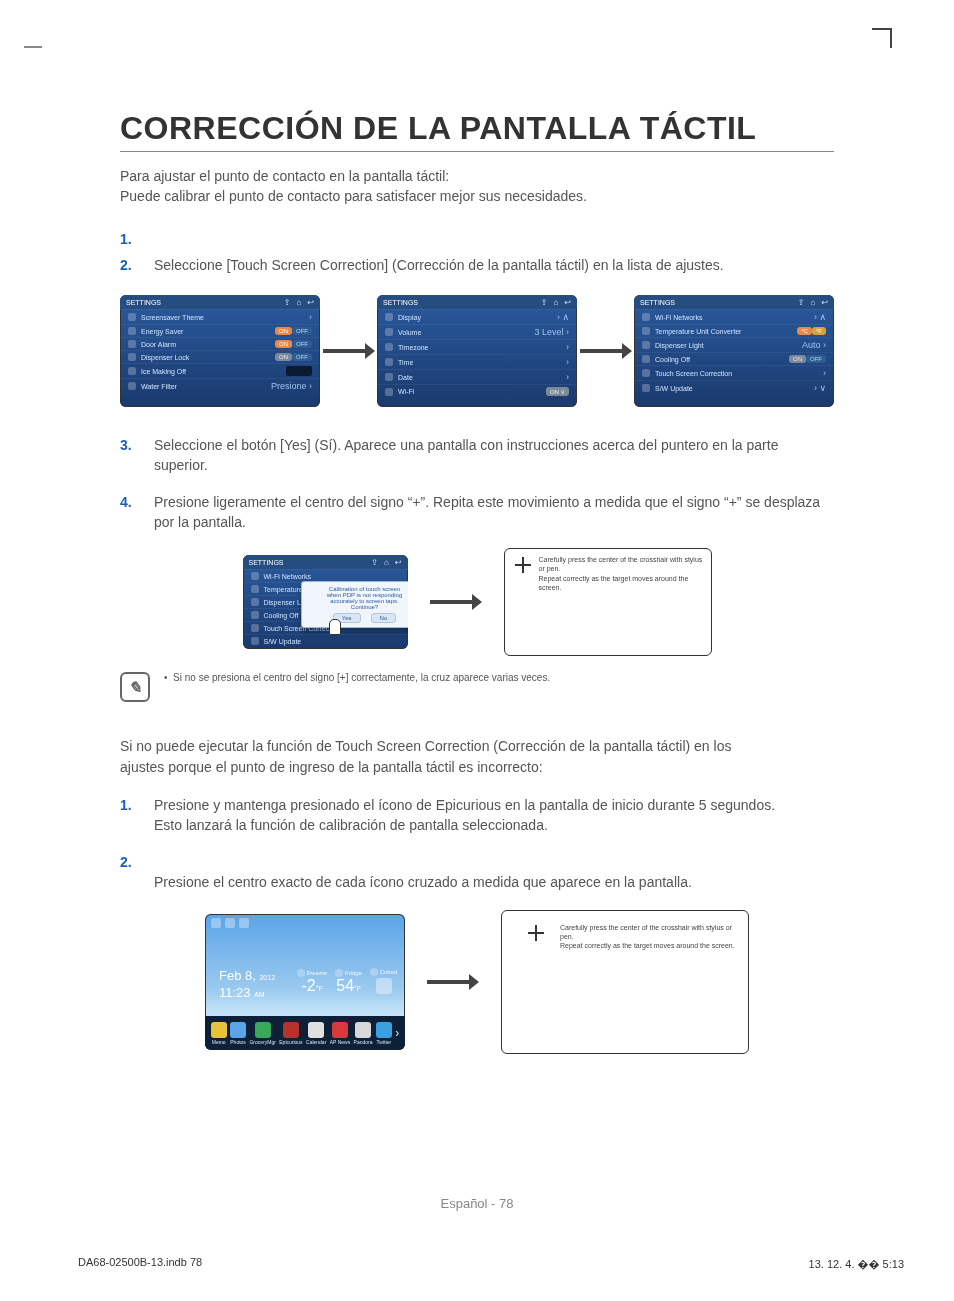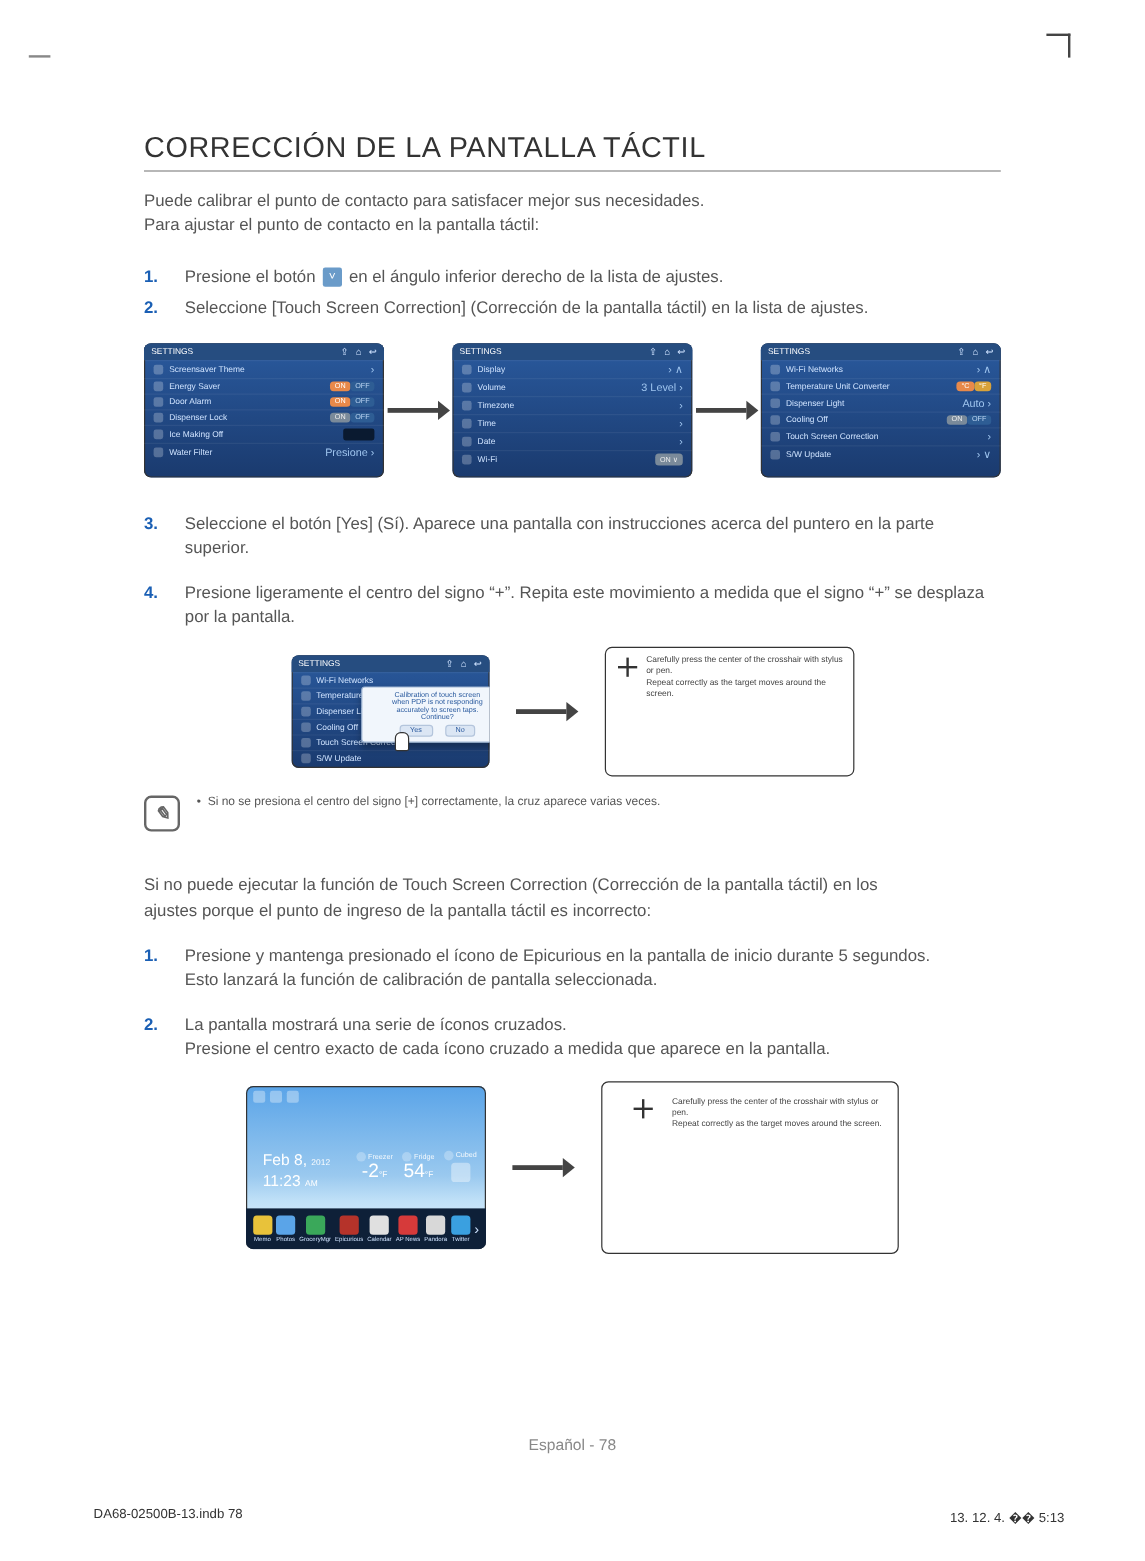--- a/index.html
+++ b/index.html
@@ -1,19 +1,19 @@
 <!DOCTYPE html>
 <html><head>
 <meta charset="utf-8">
 <style>
   html,body{margin:0;padding:0;background:#fff;font-family:Arial,Helvetica,sans-serif;color:#444}
   .page{width:954px;height:1301px;position:relative;box-sizing:border-box;padding:110px 120px 0 120px}
   .crop-tr{position:absolute;top:28px;right:62px;width:18px;height:18px;border-top:2px solid #444;border-right:2px solid #444}
   .crop-tl{position:absolute;top:28px;left:24px;width:18px;height:18px;border-bottom:2px solid #888}
-  h1{font-size:24px;font-weight:400;color:#333;margin:0 0 4px 0;letter-spacing:.5px}
+  h1{font-size:32px;font-weight:700;color:#333;margin:0 0 4px 0;letter-spacing:.5px}
   .rule{border:0;border-top:1px solid #888;margin:0 0 14px 0}
   .intro{font-size:14px;line-height:1.45;color:#555;margin-bottom:22px}
   ol{margin:0;padding-left:0;list-style:none}
   ol>li{display:flex;gap:18px;font-size:14px;line-height:1.45;color:#555;margin-bottom:6px}
   ol>li .num{color:#1a5fb4;font-weight:700;min-width:16px}
   .inline-btn{display:inline-flex;align-items:center;justify-content:center;width:16px;height:16px;background:#6a9bc9;color:#fff;font-size:10px;border-radius:2px;vertical-align:middle;margin:0 2px}
   .shots{display:flex;align-items:center;justify-content:space-between;margin:20px 0 28px 0}
   .arrow{width:52px;height:12px;position:relative}
   .arrow::before{content:"";position:absolute;top:4px;left:0;right:10px;height:4px;background:#444}
   .arrow::after{content:"";position:absolute;right:0;top:-2px;border-left:10px solid #444;border-top:8px solid transparent;border-bottom:8px solid transparent}
@@ -50,46 +50,41 @@
   .home-panel .dt .big{font-size:13px}
   .home-panel .mid{position:absolute;left:92px;top:54px;display:flex;gap:8px;align-items:center}
   .home-panel .mid .t{font-size:16px;font-weight:300}
   .home-panel .mid .lbl2{font-size:6px;opacity:.9}
   .home-panel .mid .circ{width:18px;height:18px;background:rgba(255,255,255,.3);border-radius:50%}
   .dock{position:absolute;left:0;right:0;bottom:0;height:34px;background:#0e2038;display:flex;align-items:center;justify-content:space-around;padding:0 4px}
   .dock .app{display:flex;flex-direction:column;align-items:center;gap:1px}
   .dock .app .ico{width:16px;height:16px;border-radius:3px}
   .dock .app .al{font-size:5px;color:#cfe3ff}
   .section-foot{position:absolute;left:0;right:0;bottom:90px;text-align:center;font-size:13px;color:#888}
-  .print-foot{position:absolute;left:78px;right:67px;bottom:30px;display:flex;justify-content:space-between;font-size:11px;color:#333}
+  .print-foot{position:absolute;left:78px;right:50px;bottom:30px;display:flex;justify-content:space-between;font-size:11px;color:#333}
   .shots3{display:flex;align-items:center;justify-content:center;gap:22px;margin:18px 0}
 </style>
 </head>
 <body>
 
 <div class="page">
   <span class="crop-tr"></span>
   <span class="crop-tl"></span>
 
   <h1>CORRECCIÓN DE LA PANTALLA TÁCTIL</h1>
   <hr class="rule">
 
   <div class="intro">
+    <div>Para ajustar el punto de contacto en la pantalla táctil:</div>
     <div>Puede calibrar el punto de contacto para satisfacer mejor sus necesidades.</div>
-    <div>Para ajustar el punto de contacto en la pantalla táctil:</div>
   </div>
 
   <ol>
     <li>
       <span class="num">1.</span>
-      <span>
-        <span>Presione el botón </span>
-        <span class="inline-btn">˅</span>
-        <span> en el ángulo inferior derecho de la lista de ajustes.</span>
-      </span>
     </li>
     <li>
       <span class="num">2.</span>
       <span>Seleccione [Touch Screen Correction] (Corrección de la pantalla táctil) en la lista de ajustes.</span>
     </li>
   </ol>
 
   <div class="shots">
 
     <div class="panel">
@@ -351,21 +346,21 @@
     <li style="margin-bottom:16px">
       <span class="num">1.</span>
       <span>
         <span>Presione y mantenga presionado el ícono de Epicurious en la pantalla de inicio durante 5 segundos.</span><br>
         <span>Esto lanzará la función de calibración de pantalla seleccionada.</span>
       </span>
     </li>
     <li>
       <span class="num">2.</span>
       <span>
-        <span>La pantalla mostrará una serie de íconos cruzados.</span><br>
+        <br>
         <span>Presione el centro exacto de cada ícono cruzado a medida que aparece en la pantalla.</span>
       </span>
     </li>
   </ol>
 
   <div class="shots3">
     <div class="home-panel">
       <div class="top-icons">
         <span></span>
         <span></span>

